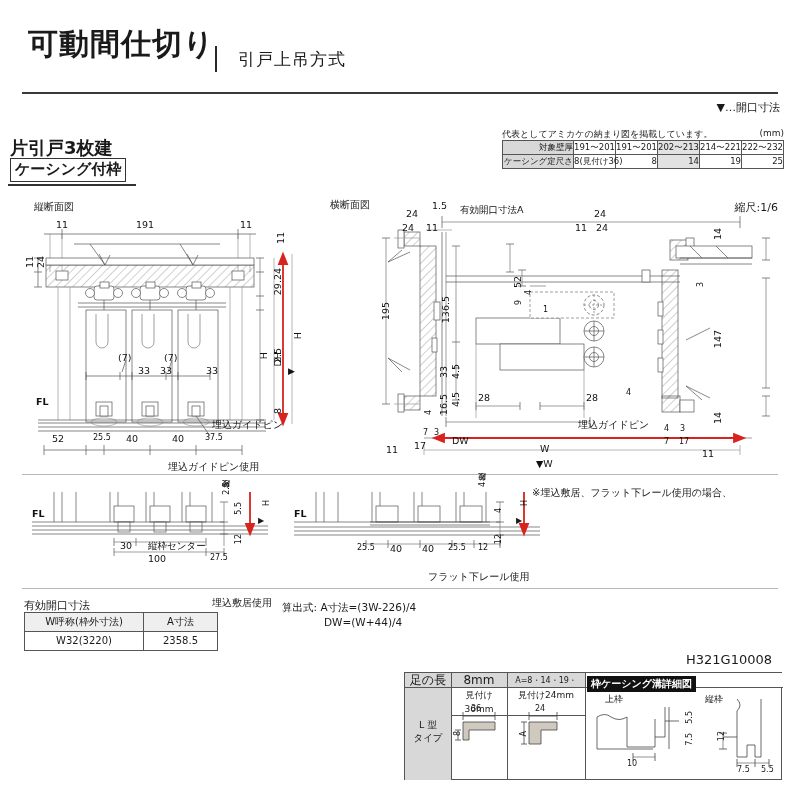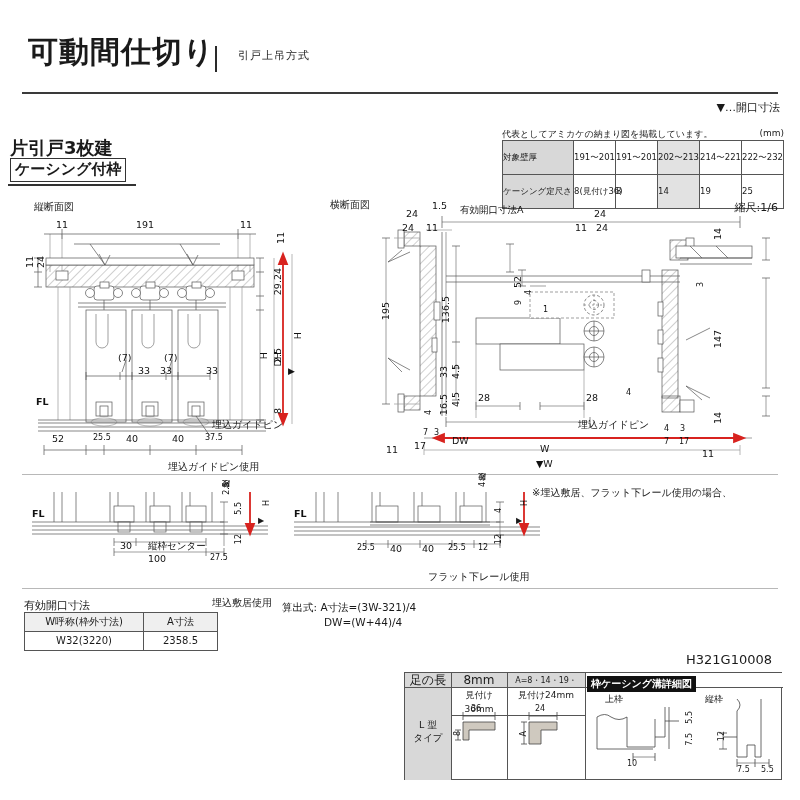--- a/index.html
+++ b/index.html
@@ -8,30 +8,30 @@
     width:800px;height:800px;
     background:#ffffff;
     font-family:"Liberation Sans","DejaVu Sans",sans-serif;
     color:#1a1a1a;
     overflow:hidden;
     position:relative;
   }
   .page{position:absolute;inset:0;}
   .abs{position:absolute;}
   #header-title{
-    left:28px;top:32px;
+    left:28px;top:24px;
     font-size:30px;font-weight:bold;letter-spacing:1px;
     font-family:Liberation Serif, serif;
     white-space:nowrap;
   }
   #header-divider-vert{
     left:215px;top:46px;width:2px;height:26px;background:#2a2a2a;
   }
   #header-subtitle{
-    left:238px;top:48px;font-size:11px;letter-spacing:1px;
+    left:238px;top:48px;font-size:17px;letter-spacing:1px;
     font-family:Liberation Serif, serif;white-space:nowrap;text-align:right;
   }
   #header-rule{left:22px;top:92px;width:756px;height:2px;background:#3a3a3a;}
 
   
   #opening-note{
     right:20px;top:100px;font-size:11px;white-space:nowrap;
     font-family:"DejaVu Sans",sans-serif;
   }
 
@@ -57,22 +57,22 @@
     right:16px;top:128px;font-size:9px;
     font-family:"DejaVu Sans",sans-serif;
   }
   #wall-table{
     left:502px;top:140px;width:282px;
     border-collapse:collapse;font-size:8.5px;
     font-family:"DejaVu Sans",sans-serif;
     table-layout:fixed;
   }
   #wall-table td{
-    border:1px solid #555;text-align:left;
-    padding:11px 0;height:11px;line-height:11px;white-space:nowrap;
+    border:1px solid #555;text-align:right;
+    padding:1px 0;height:11px;line-height:11px;white-space:nowrap;
   }
   #wall-table .rowhead{background:#d8d8d8;font-weight:normal;width:70px;}
   #wall-table .shade{background:#e2e2e2;}
   #wall-table .plain{background:#ffffff;}
 
   
   .caption{font-size:10px;font-family:"DejaVu Sans",sans-serif;white-space:nowrap;}
   #cap-vertical{left:34px;top:200px;}
   #cap-horizontal{left:330px;top:198px;}
   #scale-label{right:22px;top:200px;font-size:11px;font-family:"DejaVu Sans",sans-serif;}
@@ -634,21 +634,21 @@
       <td class="hd">A寸法</td>
     </tr>
     <tr>
       <td>W32(3220)</td>
       <td>2358.5</td>
     </tr>
   </tbody>
     </table>
 
   <div class="abs" id="formula">
-    <span>算出式: A寸法=(3W-321)/4</span>
+    <span>算出式: A寸法=(3W-226)/4</span>
     <span class="ind">DW=(W+44)/4</span>
   </div>
 
   <div class="abs" id="draw-code">H321G10008</div>
 
   <div class="abs" id="detail-table">
 
     <div class="dt-cell dt-hd" style="left:0;top:0;width:46px;">足の長さ</div>
     <div class="dt-cell dt-hd" style="left:46px;top:0;width:56px;">8mm</div>
     <div class="dt-cell dt-hd" style="left:102px;top:0;width:78px;font-size:8px;">A=8・14・19・25mm</div>

